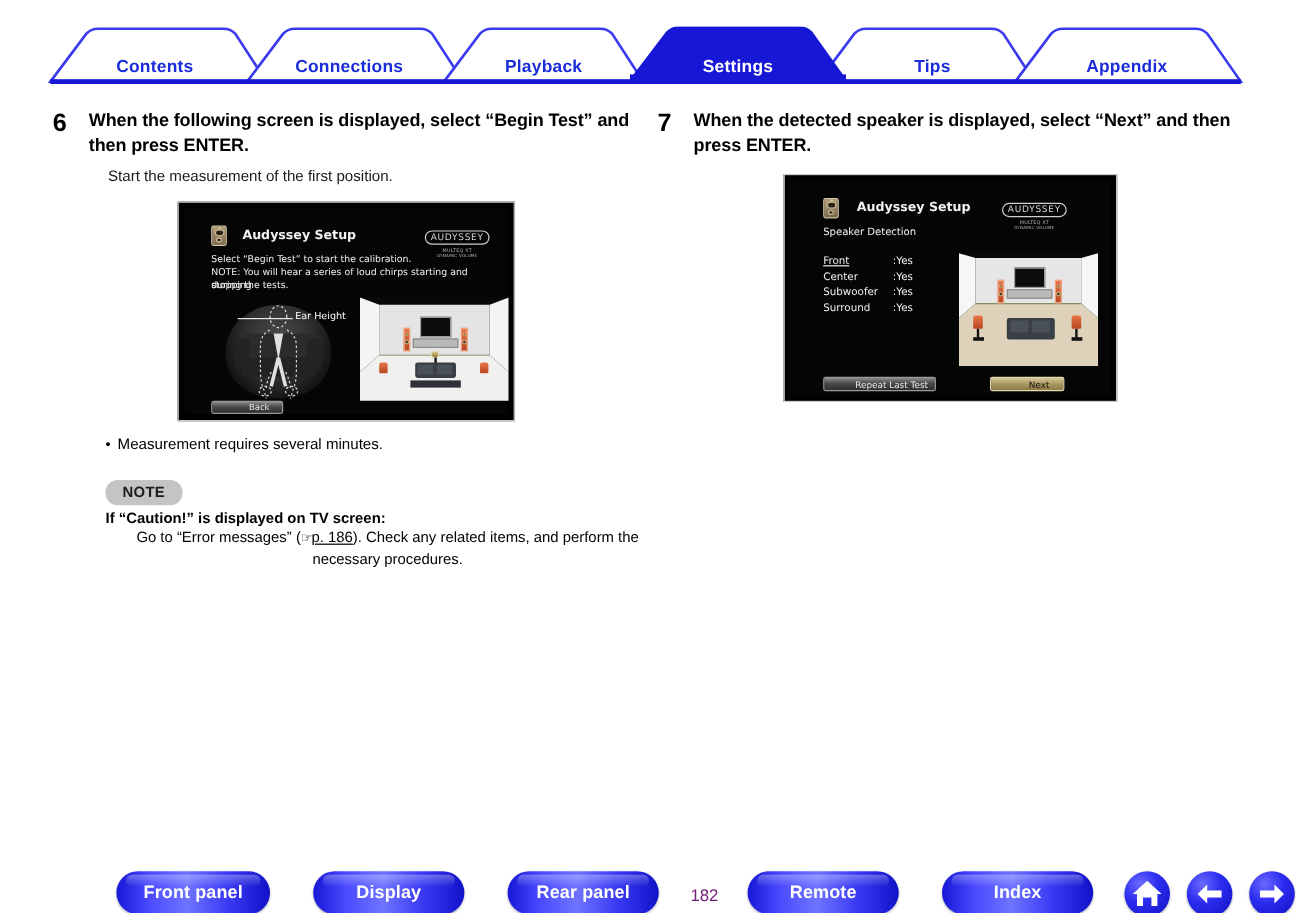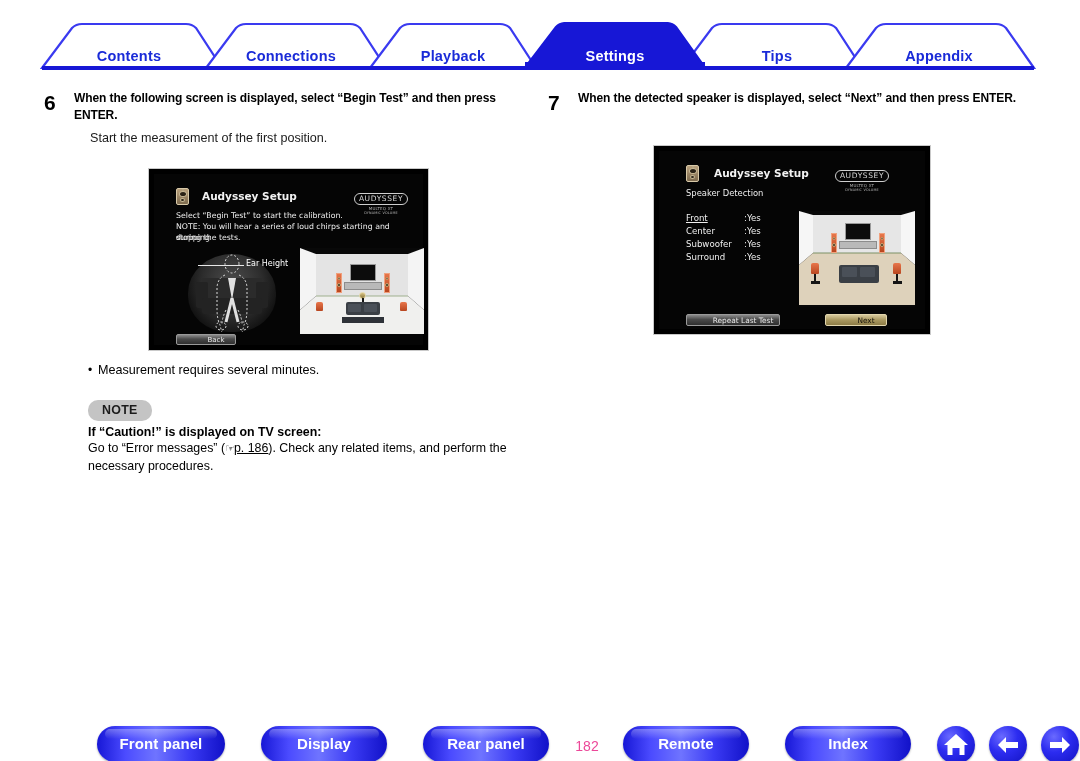--- a/index.html
+++ b/index.html
@@ -29,21 +29,21 @@
   .col { position:absolute; top:90px; }
   .col-left  { left:44px;  width:495px; }
   .col-right { left:548px; width:495px; }
 
   .step-head { display:flex; align-items:flex-start; }
   .step-num {
     font-size:21px; font-weight:bold; line-height:1.15;
     width:30px; flex:0 0 30px; padding-top:1px;
   }
   .step-title {
-    font-size:12px; font-weight:bold; line-height:1.42;
+    font-size:15px; font-weight:bold; line-height:1.42;
     letter-spacing:-0.1px;
   }
   .step-sub {
     margin-left:46px; margin-top:6px;
     font-size:12.6px; line-height:1.4; color:#1a1a1a;
   }
   .osd {
     position:relative; background:#000; border:1px solid #c9c9c9;
     overflow:hidden;
   }
@@ -139,21 +139,21 @@
   }
   .note-badge {
     position:absolute; background:#c4c4c4; color:#1c1c1c;
     border-radius:10px; font-size:12.4px; font-weight:bold;
     padding:3px 14px 4px; letter-spacing:0.3px;
   }
   .note-title {
     position:absolute; font-size:12.4px; font-weight:bold; line-height:1.35;
   }
   .note-body {
-    position:absolute; font-size:12.4px; line-height:1.42; width:470px;
+    position:absolute; font-size:12.4px; line-height:1.42; width:470px;text-align:center;
   }
   .link-ref { white-space:nowrap; }
   .link-ref .hand {
     font-family:"DejaVu Sans", sans-serif; font-size:11px;
     letter-spacing:-1px; position:relative; top:0px;
   }
   .link-ref .pg { text-decoration:underline; }
 
   
   #footer { position:absolute; left:0; top:726px; width:940px; height:44px;margin-left:47px; }
@@ -164,21 +164,21 @@
     background:linear-gradient(90deg,#1717d6 0%, #4b4bff 22%, #6f74ff 46%, #3b3bf4 72%, #1111c8 100%);
     box-shadow:0 1px 2px rgba(0,0,0,.35);
   }
   .pill::after{
     content:""; position:absolute; left:6%; right:6%; top:3px; height:10px;
     border-radius:8px;
     background:linear-gradient(rgba(255,255,255,.30),rgba(255,255,255,0));
     pointer-events:none;
   }
   .pagenum {
-    position:absolute; font-size:14px; color:#ec4899; text-align:center;
+    position:absolute; font-size:14px; color:#701a75; text-align:center;
   }
   .circ {
     position:absolute; width:38px; height:38px; border-radius:50%;
     background:radial-gradient(circle at 34% 28%, #6a6aff 0%, #2c2cf0 42%, #1111c0 100%);
     box-shadow:0 1px 2px rgba(0,0,0,.35);
   }
   .circ svg { position:absolute; left:0; top:0; }
 </style>
 </head>
 <body>

